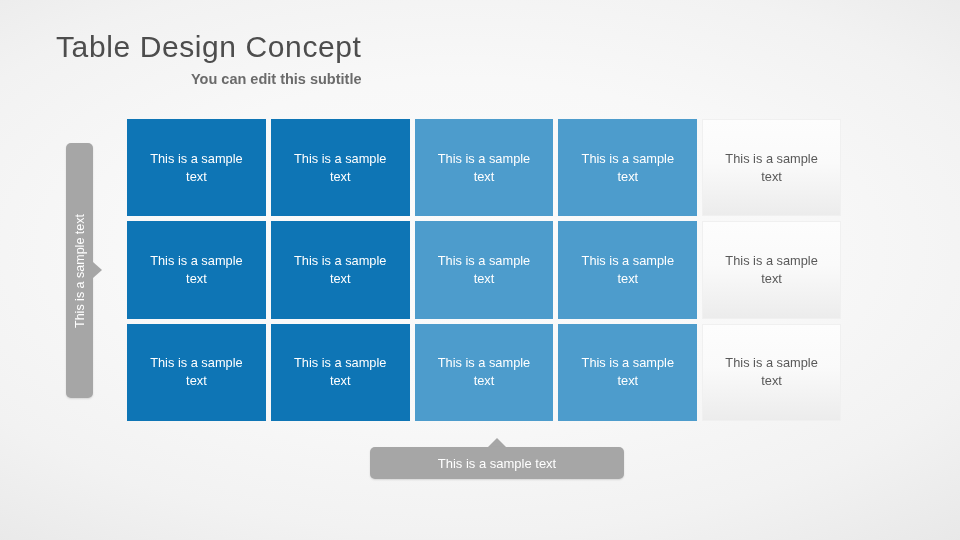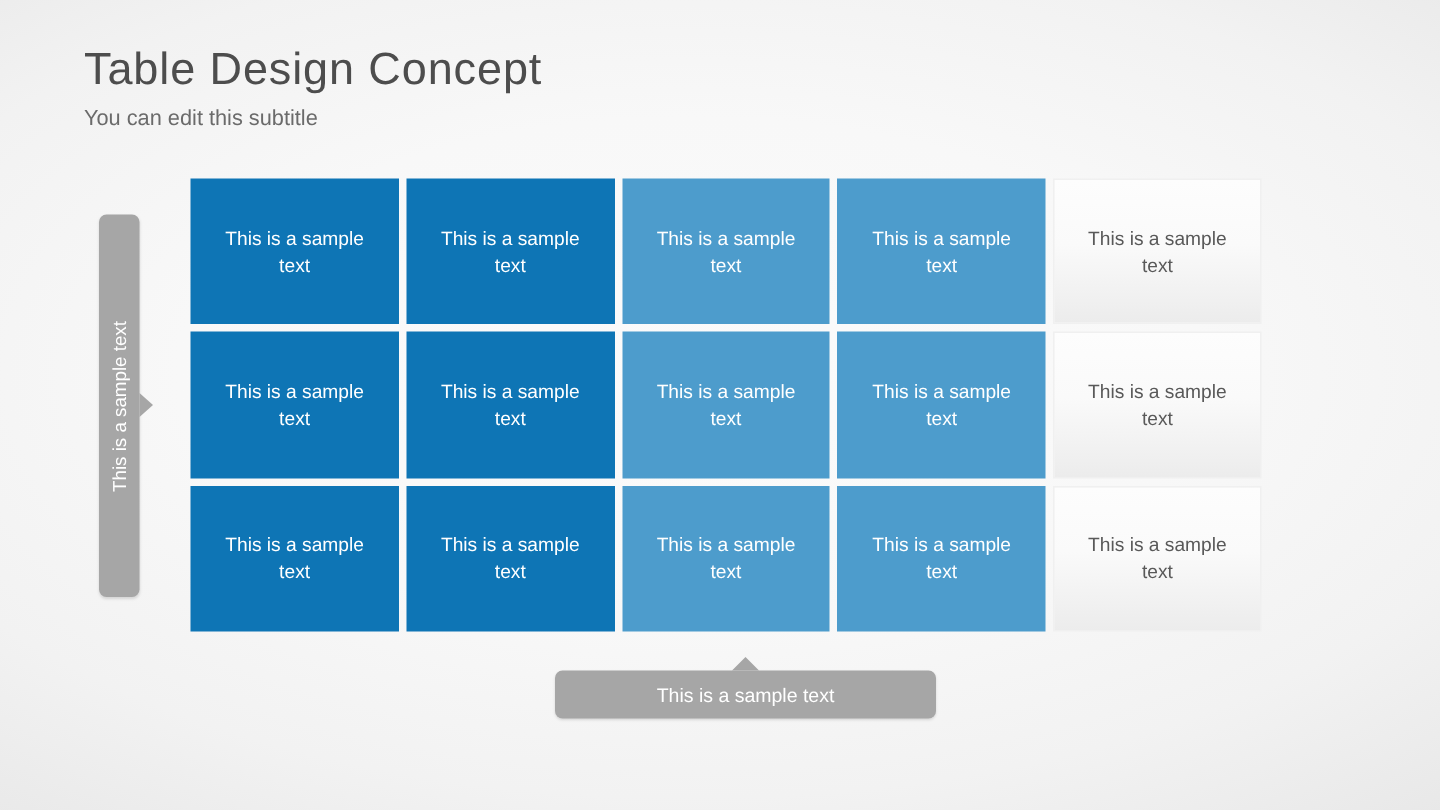--- a/index.html
+++ b/index.html
@@ -13,32 +13,33 @@
     font-family: "Liberation Sans", sans-serif;
     background: radial-gradient(ellipse 85% 75% at 48% 46%,
                 #fbfbfb 0%, #f8f8f8 42%, #f2f2f2 70%, #e6e6e6 100%);
   }
 
   
   .header {
     position: absolute;
     left: 56px;
     top: 28px;
+    text-align: right;
   }
   .title {
     font-size: 30px;
     font-weight: 400;
     color: #4d4d4d;
     letter-spacing: 0.6px;
     line-height: 38px;
     white-space: nowrap;
   }
   .subtitle {
     font-size: 14.5px;
-    font-weight: 400;
+    font-weight: 700;
     color: #6b6b6b;
     line-height: 20px;
     margin-top: 3px;
     white-space: nowrap;
   }
 
   
   .side-label {
     position: absolute;
     left: 66px;

